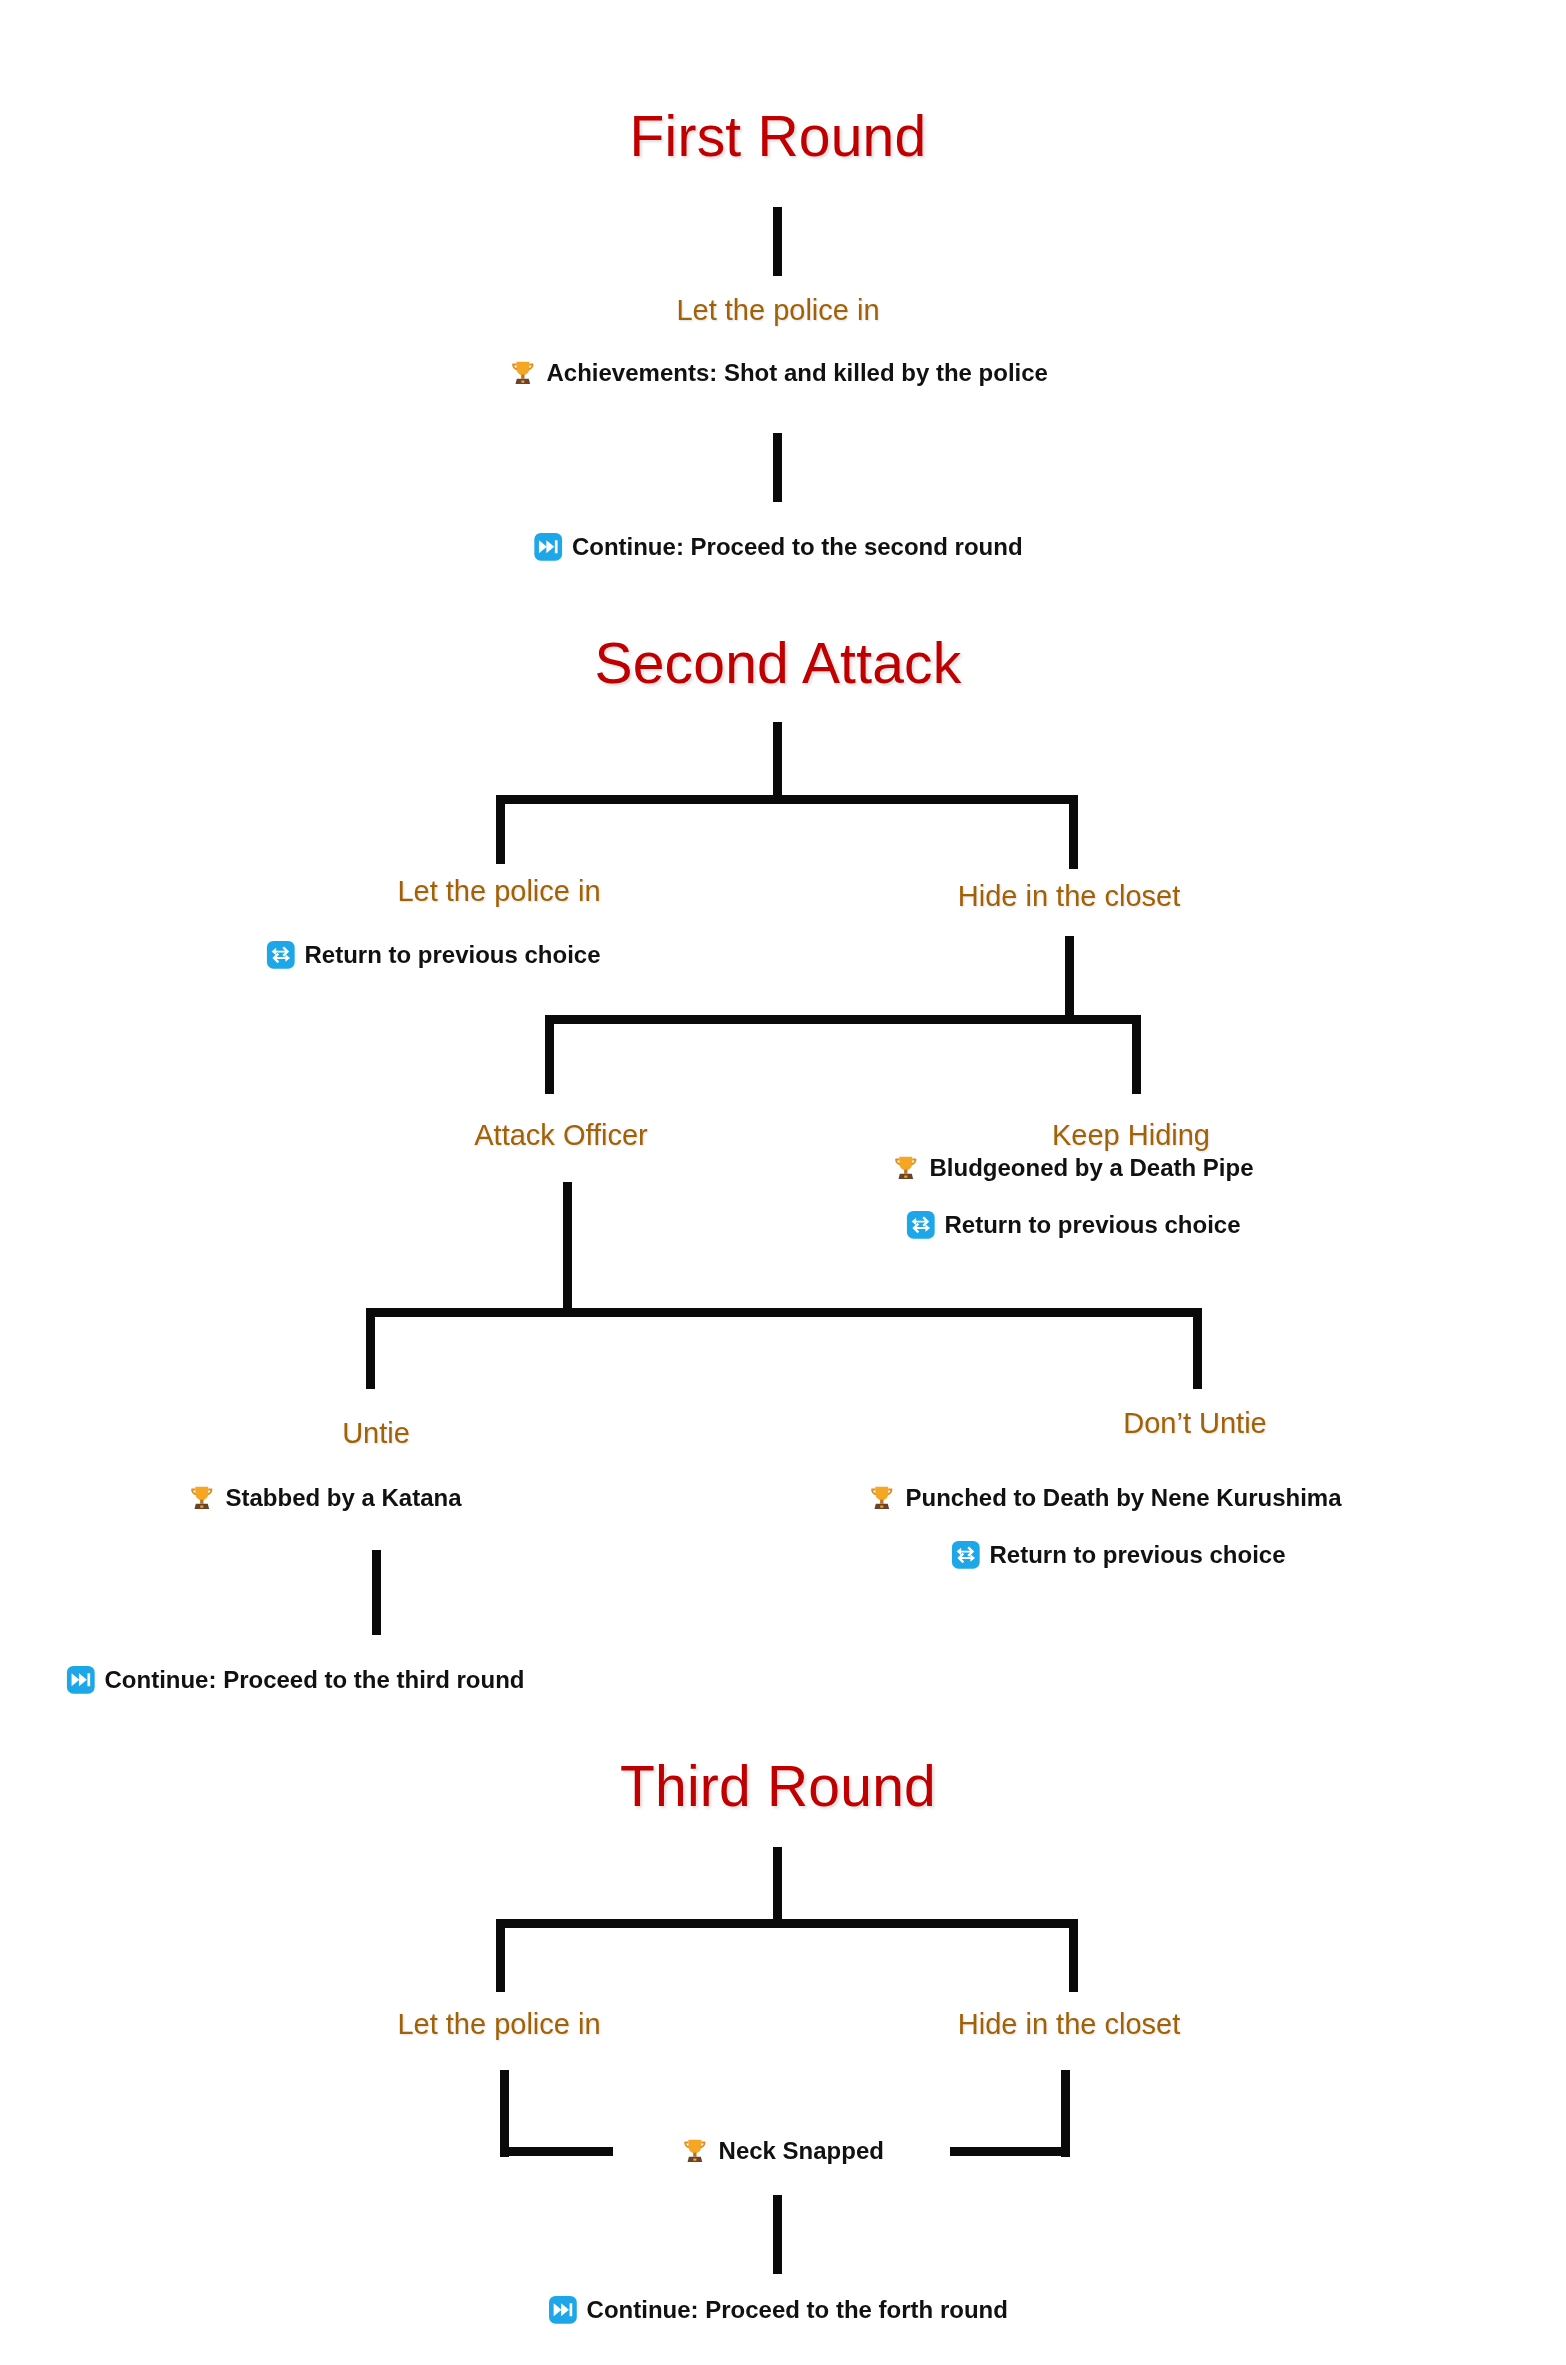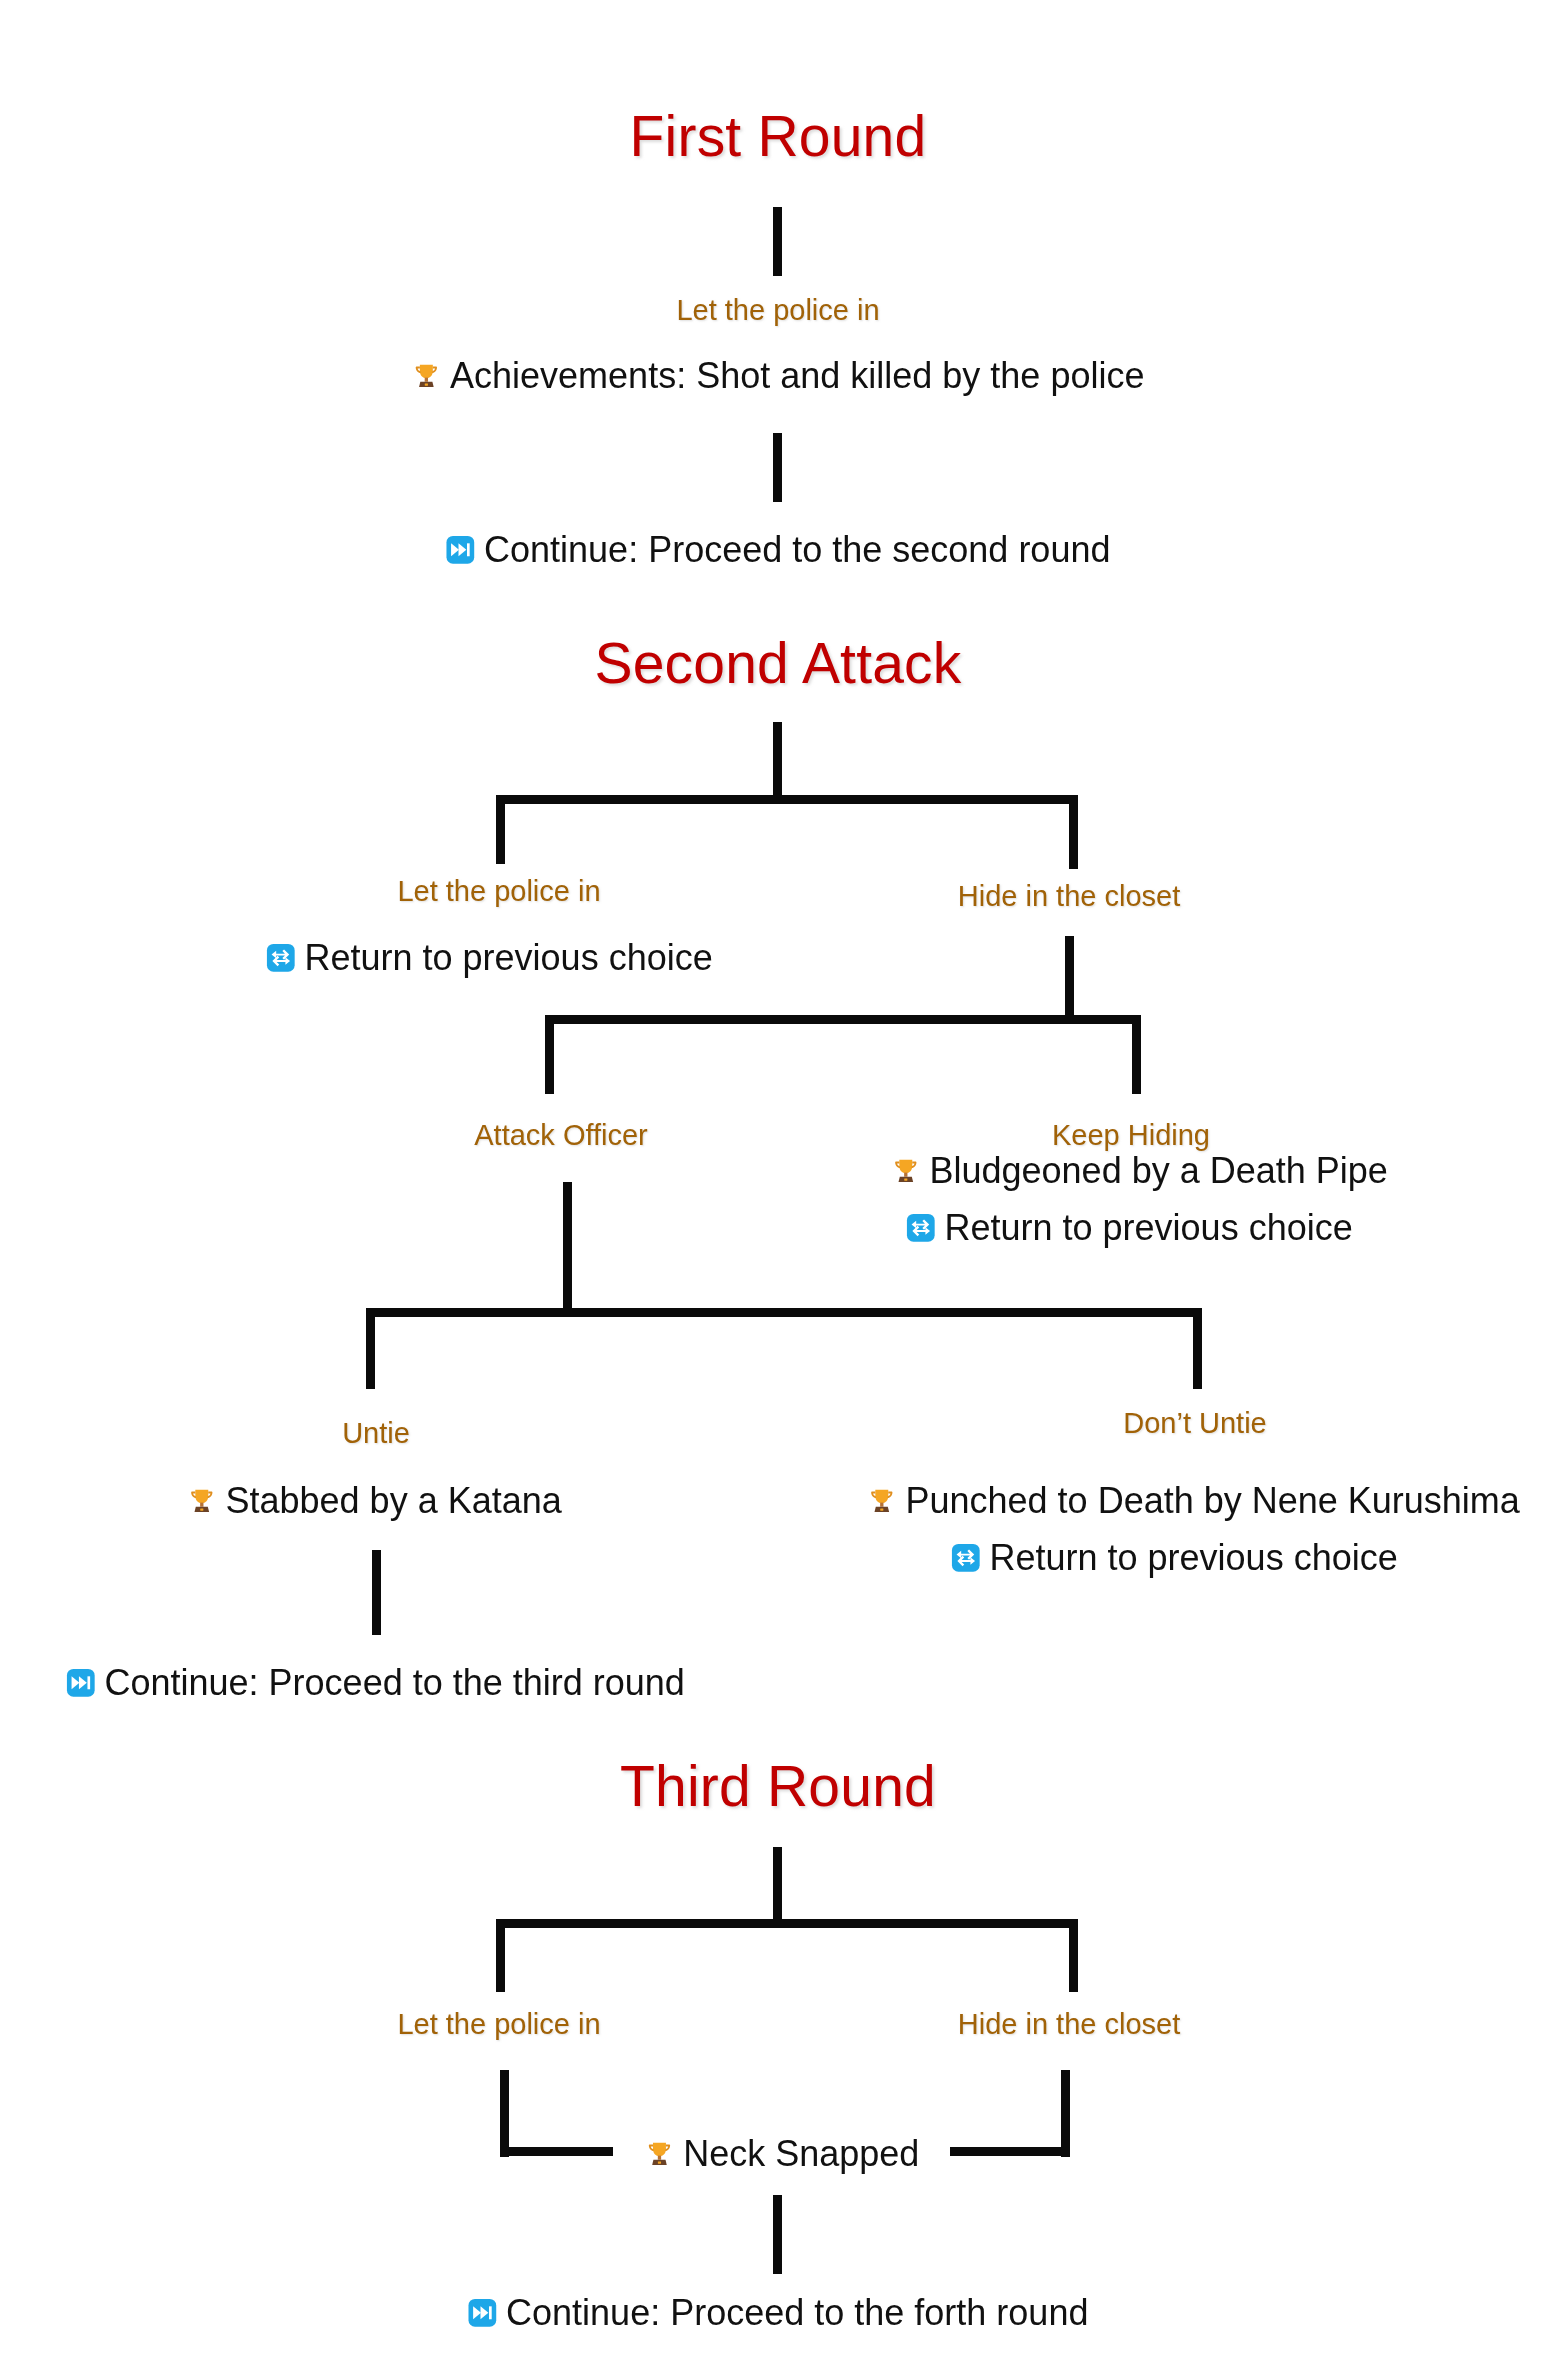--- a/index.html
+++ b/index.html
@@ -29,21 +29,21 @@
     color:#a16207;
     font-size:29px;
     font-weight:400;
     text-shadow:1px 1px 2px rgba(190,190,190,.5);
     line-height:1;
   }
 
   
   .ann{
     display:flex;align-items:center;gap:8.9px;
-    color:#111111;font-size:36px;line-height:1;font-weight:400;
+    color:#111111;font-size:24px;line-height:1;font-weight:700;
   }
   .ann .txt{display:inline-block;}
 
   
   .ico{display:inline-block;flex:0 0 auto;line-height:0;}
   .ico svg{display:block;}
 
   
   .vline{position:absolute;background:#0a0a0a;width:8.9px;border-radius:0;}
   .hline{position:absolute;background:#0a0a0a;height:8.9px;}

